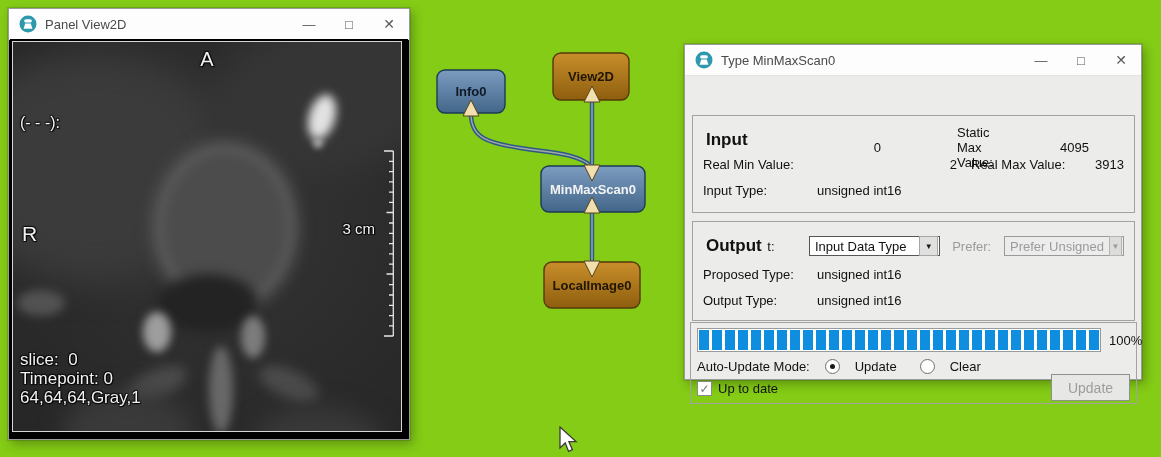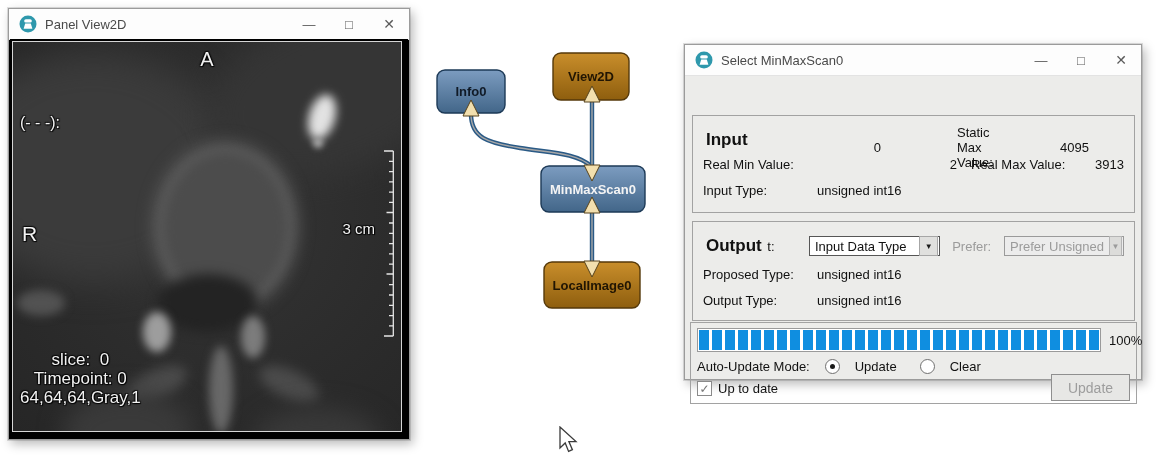--- a/index.html
+++ b/index.html
@@ -1,16 +1,16 @@
 <!DOCTYPE html>
 <html><head>
 <meta charset="utf-8">
 <style>
   html,body{margin:0;padding:0;background:#8f8f8f;}
-  .stage{position:relative;width:1161px;height:457px;background:#ffffff;overflow:hidden;
+  .stage{position:relative;width:1161px;height:457px;background:#84cc16;overflow:hidden;
          font-family:"Liberation Sans",sans-serif;color:#111;}
 
   
   .window{position:absolute;background:#ececea;border:1px solid #9b9b9b;
           box-shadow:0 0 0 1px rgba(0,0,0,.12),3px 4px 10px rgba(0,0,0,.28);}
   .titlebar{height:30px;background:#fdfdfd;display:flex;align-items:center;
             padding:0 0 0 10px;border-bottom:1px solid #e3e3e3;}
   .titlebar .ttext{font-size:13px;color:#4a4a4a;margin-left:8px;white-space:nowrap;}
   .wctrls{margin-left:auto;display:flex;height:100%;}
   .wbtn{width:40px;height:100%;display:flex;align-items:center;justify-content:center;
@@ -25,21 +25,21 @@
             border:1px solid #d6d6d6;overflow:hidden;
             background:radial-gradient(ellipse at 55% 45%, #343434 0%, #2c2c2c 55%, #262626 100%);}
   .ct-blob{position:absolute;border-radius:50%;}
   .ovtext{position:absolute;color:#f2f2f2;
           text-shadow:1px 1px 1px #000,-1px -1px 1px rgba(0,0,0,.7),1px -1px 1px rgba(0,0,0,.6),-1px 1px 1px rgba(0,0,0,.6);}
   .ov-a{left:50%;transform:translateX(-50%);top:6px;font-size:20px;}
   .ov-coords{left:7px;top:72px;font-size:16px;}
   .ov-r{left:9px;top:180px;font-size:21px;}
   .ov-bl{left:7px;bottom:24px;font-size:17px;line-height:19px;}
   .ov-br{right:7px;bottom:3px;font-size:17px;line-height:19px;text-align:right;}
-  .ov-bl span,.ov-br span{display:block;white-space:pre;text-align:center;}
+  .ov-bl span,.ov-br span{display:block;white-space:pre;}
   .ov-ruler-label{right:26px;top:178px;font-size:15px;}
   .ruler{position:absolute;right:7px;top:108px;}
 
   
   .graph{position:absolute;left:420px;top:40px;}
   .graph text{font-size:13px;font-weight:bold;}
   .cursor{position:absolute;left:558px;top:426px;}
 
   
   .win-right{left:684px;top:44px;width:456px;height:334px;}
@@ -200,21 +200,21 @@
     <path d="M2 1 L2 22 L7.2 17 L10.6 25.4 L14.4 23.7 L10.9 15.6 L18 15.6 Z" fill="#ffffff" stroke="#3a3a3a" stroke-width="1.3"></path>
   </svg>
 
   <div class="window win-right">
     <div class="titlebar">
       <svg class="logo" viewBox="0 0 18 18">
         <circle cx="9" cy="9" r="8.5" fill="#2e98ac"></circle>
         <rect x="5.2" y="4.2" width="7.6" height="3.4" rx="1.6" fill="#fff"></rect>
         <path d="M6.2 8.4 L11.8 8.4 L13.4 13.8 L4.6 13.8 Z" fill="#fff"></path>
       </svg>
-      <span class="ttext">Select MinMaxScan0</span>
+      <span class="ttext">Type MinMaxScan0</span>
       <div class="wctrls">
         <span class="wbtn">—</span>
         <span class="wbtn">□</span>
         <span class="wbtn close">✕</span>
       </div>
     </div>
     <div class="panelbody">
 
       <div class="groupbox g-input">
         <span class="gtitle">Input</span>

